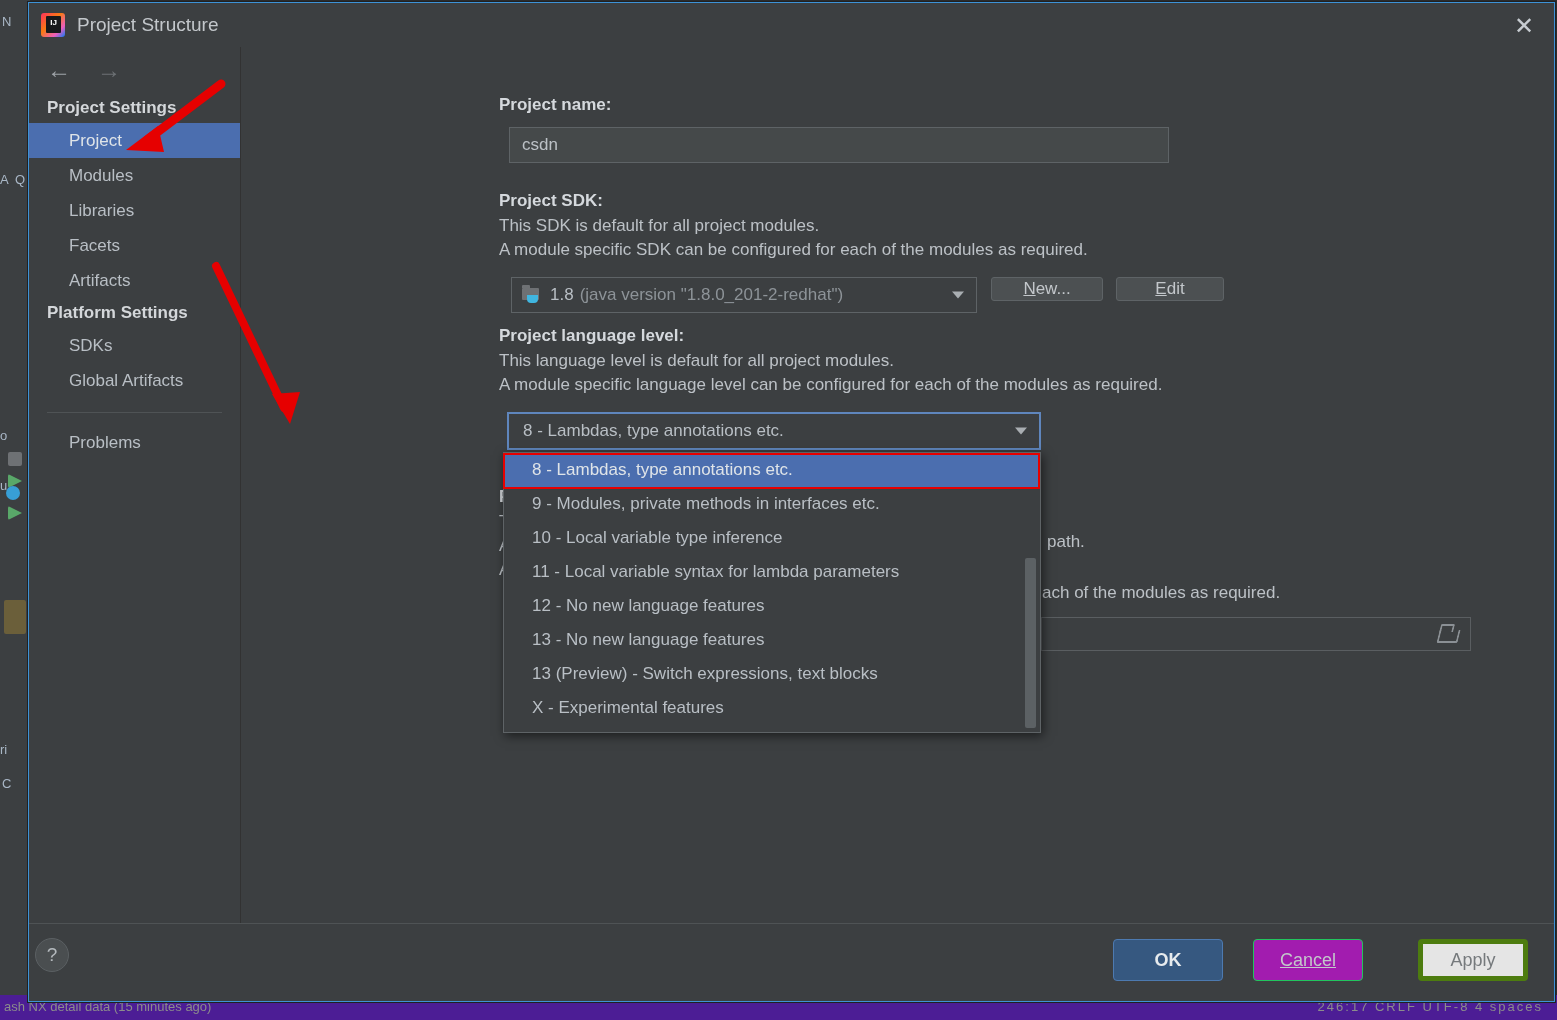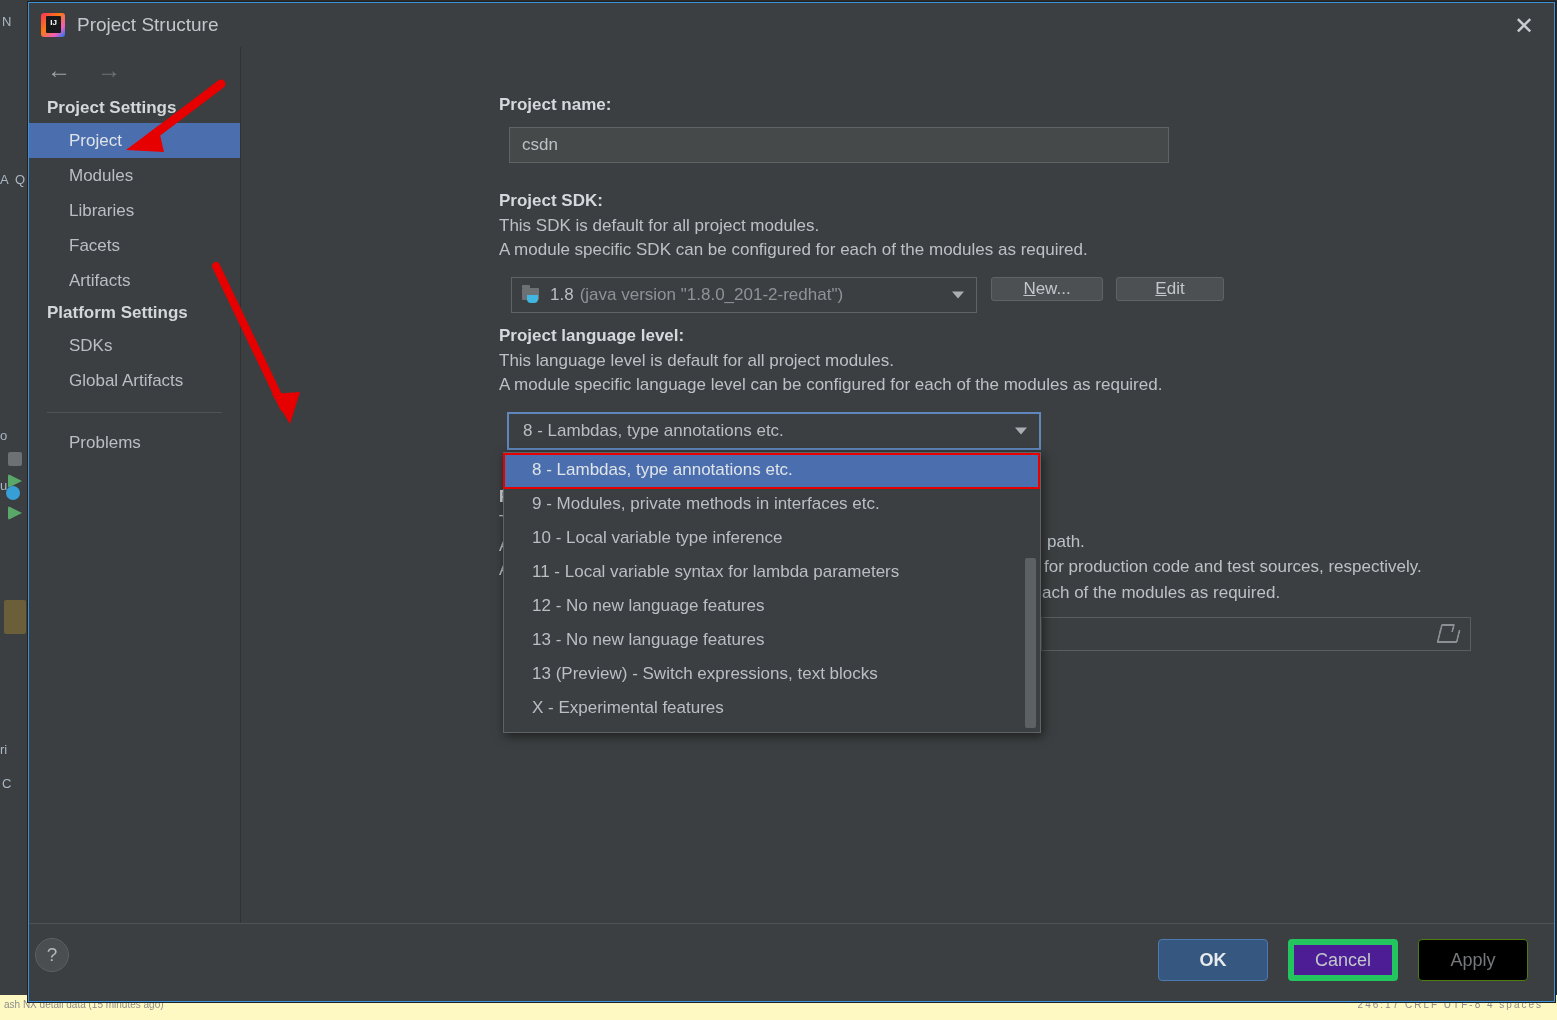--- a/index.html
+++ b/index.html
@@ -16,21 +16,21 @@
   .bg-editor { position: absolute; left: 0; top: 0; width: 1557px; height: 995px; background: #2b2b2b; }
   .bg-left-strip {
     position: absolute; left: 0; top: 0; width: 30px; height: 995px;
     background: #3c3f41;
     font-size: 12px; color: #a9b7c6;
   }
   .bg-frag { position: absolute; color: #a9b7c6; font-size: 13px; white-space: nowrap; }
   .bg-mini { position: absolute; width: 14px; height: 14px; border-radius: 2px; }
   .bg-statusbar {
     position: absolute; left: 0; bottom: 0; width: 1557px; height: 25px;
-    background: #fef9c3; color: #8c8c8c; font-size: 10px;
+    background: #4c1d95; color: #8c8c8c; font-size: 13px;
   }
   .bg-status-left { position: absolute; left: 4px; top: 4px; white-space: nowrap; }
   .bg-status-right { position: absolute; right: 14px; top: 4px; white-space: nowrap; letter-spacing: 2px; }
 
   
   .dialog {
     position: absolute; left: 28px; top: 2px;
     width: 1527px; height: 1000px;
     background: #3c3f41;
     border: 1px solid #3d92d6;
@@ -193,29 +193,29 @@
     border-top: 1px solid #4f5355;
     position: relative;
   }
   .help-btn {
     position: absolute; left: 6px; top: 14px;
     width: 34px; height: 34px; border-radius: 50%;
     background: #4a4e50; border: 1px solid #5b6063;
     color: #b4b9bd; font-size: 19px;
     display: flex; align-items: center; justify-content: center; cursor: pointer;
   }
-  .footer-btns { position: absolute; right: 26px; top: 15px; display: flex; gap: 20px; }
+  .footer-btns { position: absolute; right: 26px; top: 15px; display: flex; gap: 30px; }
   .btn-footer {
     min-width: 110px; height: 42px; border-radius: 4px;
     font-size: 18px; display: inline-flex; align-items: center; justify-content: center;
     cursor: pointer; font-family: "Liberation Sans", sans-serif;
   }
   .btn-ok { background: #365880; border: 1px solid #4d7ab0; color: #e7ebee; font-weight: bold; }
-  .btn-cancel { background: #4c1d95; border: 6px solid #22c55e; color: #c3c7cb; }
-  .btn-apply { background: #000000; border: 1px solid #4d7c0f; color: #75797c; }
+  .btn-cancel { background: #a21caf; border: 1px solid #22c55e; color: #c3c7cb; text-decoration: underline; }
+  .btn-apply { background: #e5e5e5; border: 5px solid #4d7c0f; color: #75797c; margin-left: 25px; }
 
   
   .anno-svg { position: absolute; left: 0; top: 0; width: 1557px; height: 1020px; pointer-events: none; z-index: 60; }
 </style>
 </head>
 <body>
 
 <div id="root">
 
   <div class="bg-ide">
@@ -327,21 +327,20 @@
           <span class="caret"></span>
         </div>
 
         <div class="field-row" style="left:258px;top:440px;">
           <div class="lbl-bold">P</div>
           <div class="lbl" style="margin-top:5px;">T</div>
           <div class="lbl" style="margin-top:4px;">A</div>
           <div class="lbl" style="margin-top:4px;">A</div>
         </div>
         <div class="lbl" style="position:absolute;left:806px;top:485px;">path.</div>
-        <div class="lbl" style="position:absolute;left:803px;top:510px;">for production code and test sources, respectively.</div>
         <div class="lbl" style="position:absolute;left:801px;top:536px;">ach of the modules as required.</div>
 
         <div class="browse-field" style="position:absolute;left:800px;top:570px;width:430px;">
           <span style="display:block;padding:0 40px 0 10px;line-height:32px;font-size:17px;color:#bcc1c6;"></span>
           <span class="browse-icon">
               <i></i>
             </span>
         </div>
 
         <div class="dd-popup">

